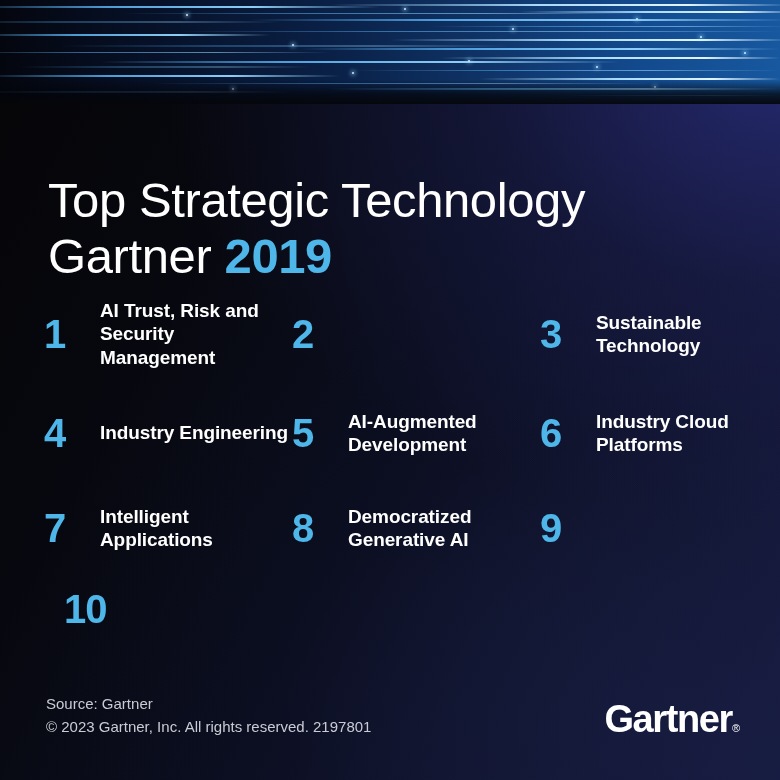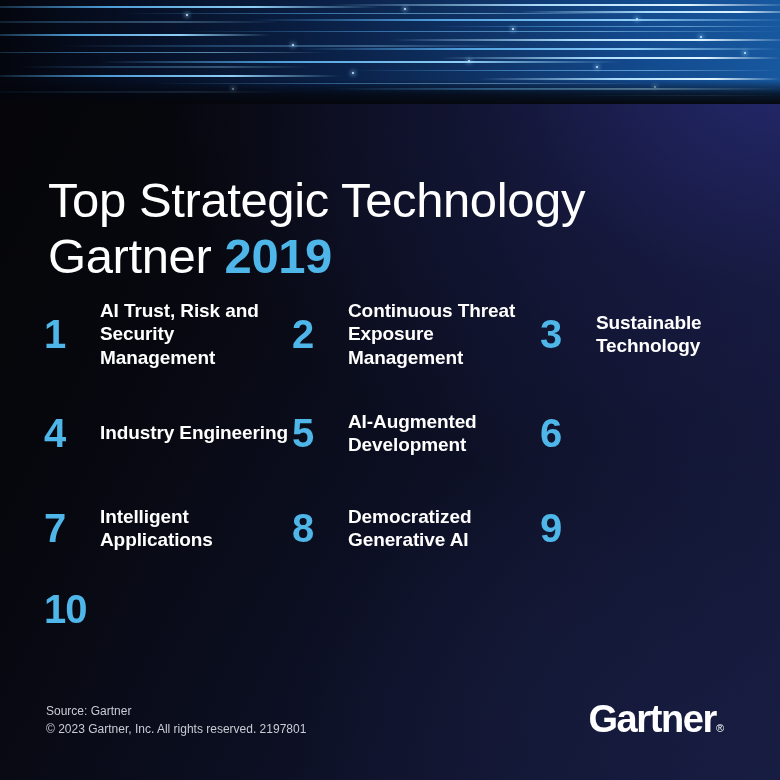--- a/index.html
+++ b/index.html
@@ -100,33 +100,33 @@
     color: #ffffff;
     font-size: 19px;
     font-weight: 700;
     line-height: 1.22;
     letter-spacing: -0.1px;
   }
   .r1 { height: 100px; align-items: flex-start; }
   .r1 .cell { height: 100px; }
   .r2 { height: 98px; }
   .r3 { height: 92px; }
-  .r4 { height: 70px; }
+  .r4 { height: 70px; margin-left: 20px; }
 
   
   .source {
     position: absolute;
     left: 46px; bottom: 42px;
     color: #c9ccd4;
-    font-size: 12px;
+    font-size: 15px;
     line-height: 1.5;
   }
   .logo {
     position: absolute;
-    right: 56px; bottom: 42px;
+    right: 40px; bottom: 42px;
     color: #ffffff;
     font-size: 38px;
     font-weight: 700;
     letter-spacing: -1.4px;
     line-height: 1;
   }
   .logo .reg {
     font-size: 11px;
     font-weight: 400;
     vertical-align: baseline;
@@ -184,39 +184,39 @@
 
   <div class="grid">
 
     <div class="row r1">
       <div class="cell col-1">
         <span class="num">1</span>
         <span class="label">AI Trust, Risk and Security Management</span>
       </div>
       <div class="cell col-2">
         <span class="num">2</span>
-        <span class="label">Continuous Threat Exposure Management</span>
       </div>
       <div class="cell col-3">
         <span class="num">3</span>
         <span class="label">Sustainable Technology</span>
       </div>
     </div>
 
     <div class="row r2">
       <div class="cell col-1">
         <span class="num">4</span>
         <span class="label">Industry Engineering</span>
       </div>
       <div class="cell col-2">
         <span class="num">5</span>
         <span class="label">AI-Augmented Development</span>
       </div>
       <div class="cell col-3">
         <span class="num">6</span>
+        <span class="label">Industry Cloud Platforms</span>
       </div>
     </div>
 
     <div class="row r3">
       <div class="cell col-1">
         <span class="num">7</span>
         <span class="label">Intelligent Applications</span>
       </div>
       <div class="cell col-2">
         <span class="num">8</span>

